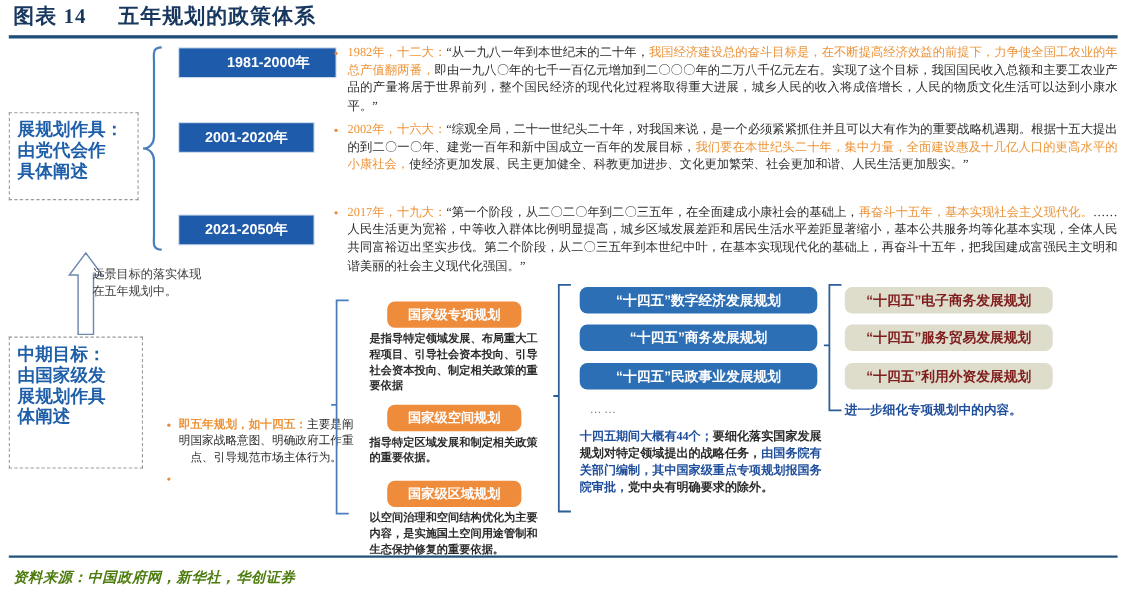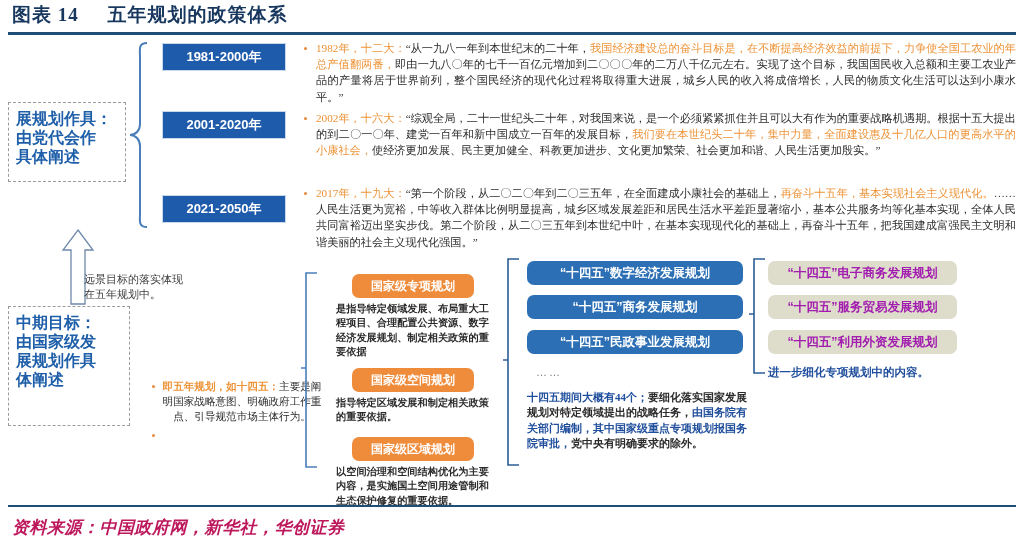--- a/index.html
+++ b/index.html
@@ -25,21 +25,21 @@
     background:#1f4e79;
   }
   .footer-rule{
     position:absolute;left:8px;top:505px;width:1008px;height:2px;
     background:#1f4e79;
   }
   .source{
     position:absolute;left:12px;top:516px;
     font-family:"Liberation Serif","DejaVu Serif",serif;
     font-style:italic;
-    font-size:17px;color:#be185d;font-weight:bold;letter-spacing:.5px;
+    font-size:13px;color:#4d7c0f;font-weight:bold;letter-spacing:.5px;
     white-space:nowrap;
   }
 
   
   .stage-label{
     position:absolute;
     border:1px dashed #9c9c9c;
     background:#ffffff;
     color:#1f5fa9;
     font-weight:bold;
@@ -57,33 +57,33 @@
   .brace svg{display:block;}
 
   
   .up-arrow{position:absolute;left:60px;top:228px;}
 
   .note-small{
     position:absolute;
     font-family:"Liberation Serif","DejaVu Serif",serif;
     font-size:11px;line-height:15px;color:#3b3b3b;white-space:nowrap;
   }
-  #note-vision{left:84px;top:243px;margin-top:29px;}
+  #note-vision{left:84px;top:243px;}
 
   
   .period-chip{
     position:absolute;
     background:#1f5bab;
     color:#ffffff;
     font-weight:bold;font-size:13px;
     display:flex;align-items:center;justify-content:center;
     width:122px;height:26px;
     box-shadow:0 0 0 1px #c9d8ea;
   }
-  #period-1{left:163px;top:44px;}
+  #period-1{left:163px;top:44px;padding-left:20px;}
   #period-2{left:163px;top:112px;}
   #period-3{left:163px;top:196px;}
 
   
   .bullet-dot{
     position:absolute;width:3px;height:3px;border-radius:50%;
     background:#e8883a;
   }
   .para{
     position:absolute;
@@ -157,21 +157,21 @@
     position:absolute;left:527px;top:390px;width:222px;
     font-family:"Liberation Serif","DejaVu Serif",serif;
     font-size:11px;line-height:15.4px;color:#2b2b2b;font-weight:bold;
   }
   .blue-note .hl{color:#1f4e9c;}
 
   
   .beige-chip{
     position:absolute;
     width:189px;height:24px;border-radius:7px;
-    background:#dedccb;color:#a21caf;font-weight:bold;font-size:12.5px;
+    background:#dedccb;color:#7f1d1d;font-weight:bold;font-size:12.5px;
     display:flex;align-items:center;justify-content:center;
     white-space:nowrap;
   }
   #beige-chip-1{left:768px;top:261px;}
   #beige-chip-2{left:768px;top:295px;}
   #beige-chip-3{left:768px;top:330px;}
   .beige-note{
     position:absolute;left:768px;top:365px;
     font-family:"Liberation Serif","DejaVu Serif",serif;
     font-size:11.5px;color:#1f4e9c;font-weight:bold;white-space:nowrap;text-align:right;
@@ -235,21 +235,21 @@
   <div class="bullet-dot" style="left:152px;top:434px;"></div>
   <div class="mid-para" id="mid-para-1"><span class="hl">即五年规划，如十四五：</span><span>主要是阐明国家战略意图、明确政府工作重点、引导规范市场主体行为。</span></div>
 
   <div class="brace" style="left:300px;top:270px;">
     <svg width="20" height="200" viewBox="0 0 20 200">
       <path d="M17 3 L6 3 L6 98 L1 98 L6 98 L6 197 L17 197" fill="none" stroke="#4a7ebb" stroke-width="1.6"></path>
     </svg>
   </div>
 
   <div class="orange-pill" id="orange-pill-1">国家级专项规划</div>
-  <div class="orange-desc" id="orange-desc-1">是指导特定领域发展、布局重大工程项目、合理配置公共资源、数字经济发展规划、制定相关政策的重要依据</div>
+  <div class="orange-desc" id="orange-desc-1">是指导特定领域发展、布局重大工程项目、引导社会资本投向、引导社会资本投向、制定相关政策的重要依据</div>
 
   <div class="orange-pill" id="orange-pill-2">国家级空间规划</div>
   <div class="orange-desc" id="orange-desc-2">指导特定区域发展和制定相关政策的重要依据。</div>
 
   <div class="orange-pill" id="orange-pill-3">国家级区域规划</div>
   <div class="orange-desc" id="orange-desc-3">以空间治理和空间结构优化为主要内容，是实施国土空间用途管制和生态保护修复的重要依据。</div>
 
   <div class="brace" style="left:502px;top:256px;">
     <svg width="20" height="212" viewBox="0 0 20 212">
       <path d="M17 3 L6 3 L6 104 L1 104 L6 104 L6 209 L17 209" fill="none" stroke="#2b5d96" stroke-width="1.6"></path>

